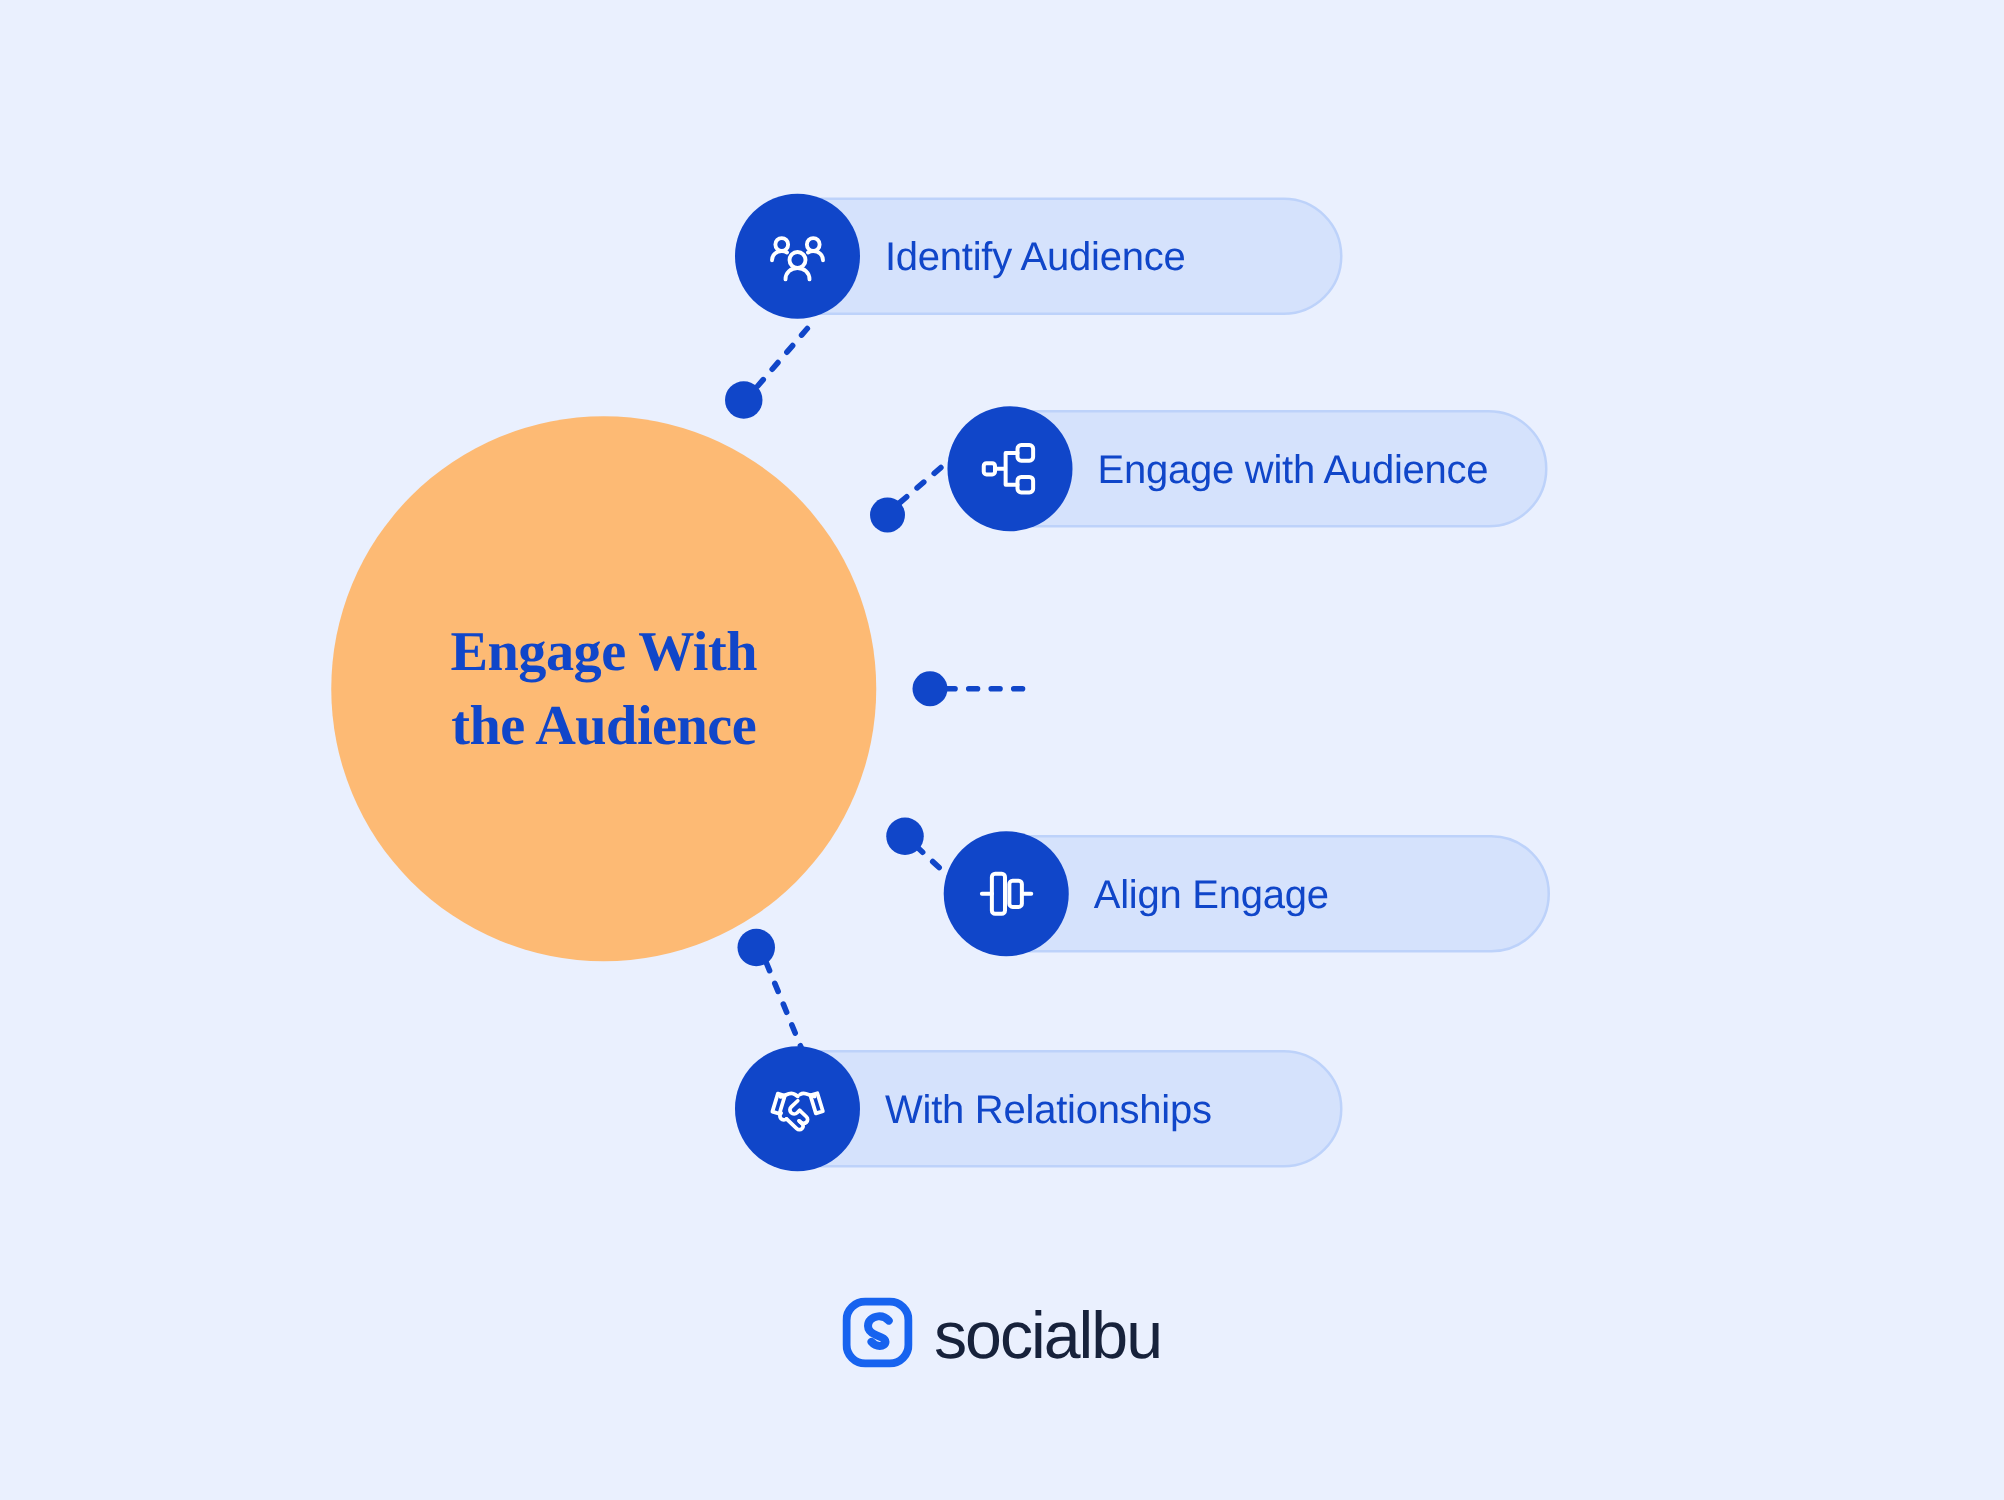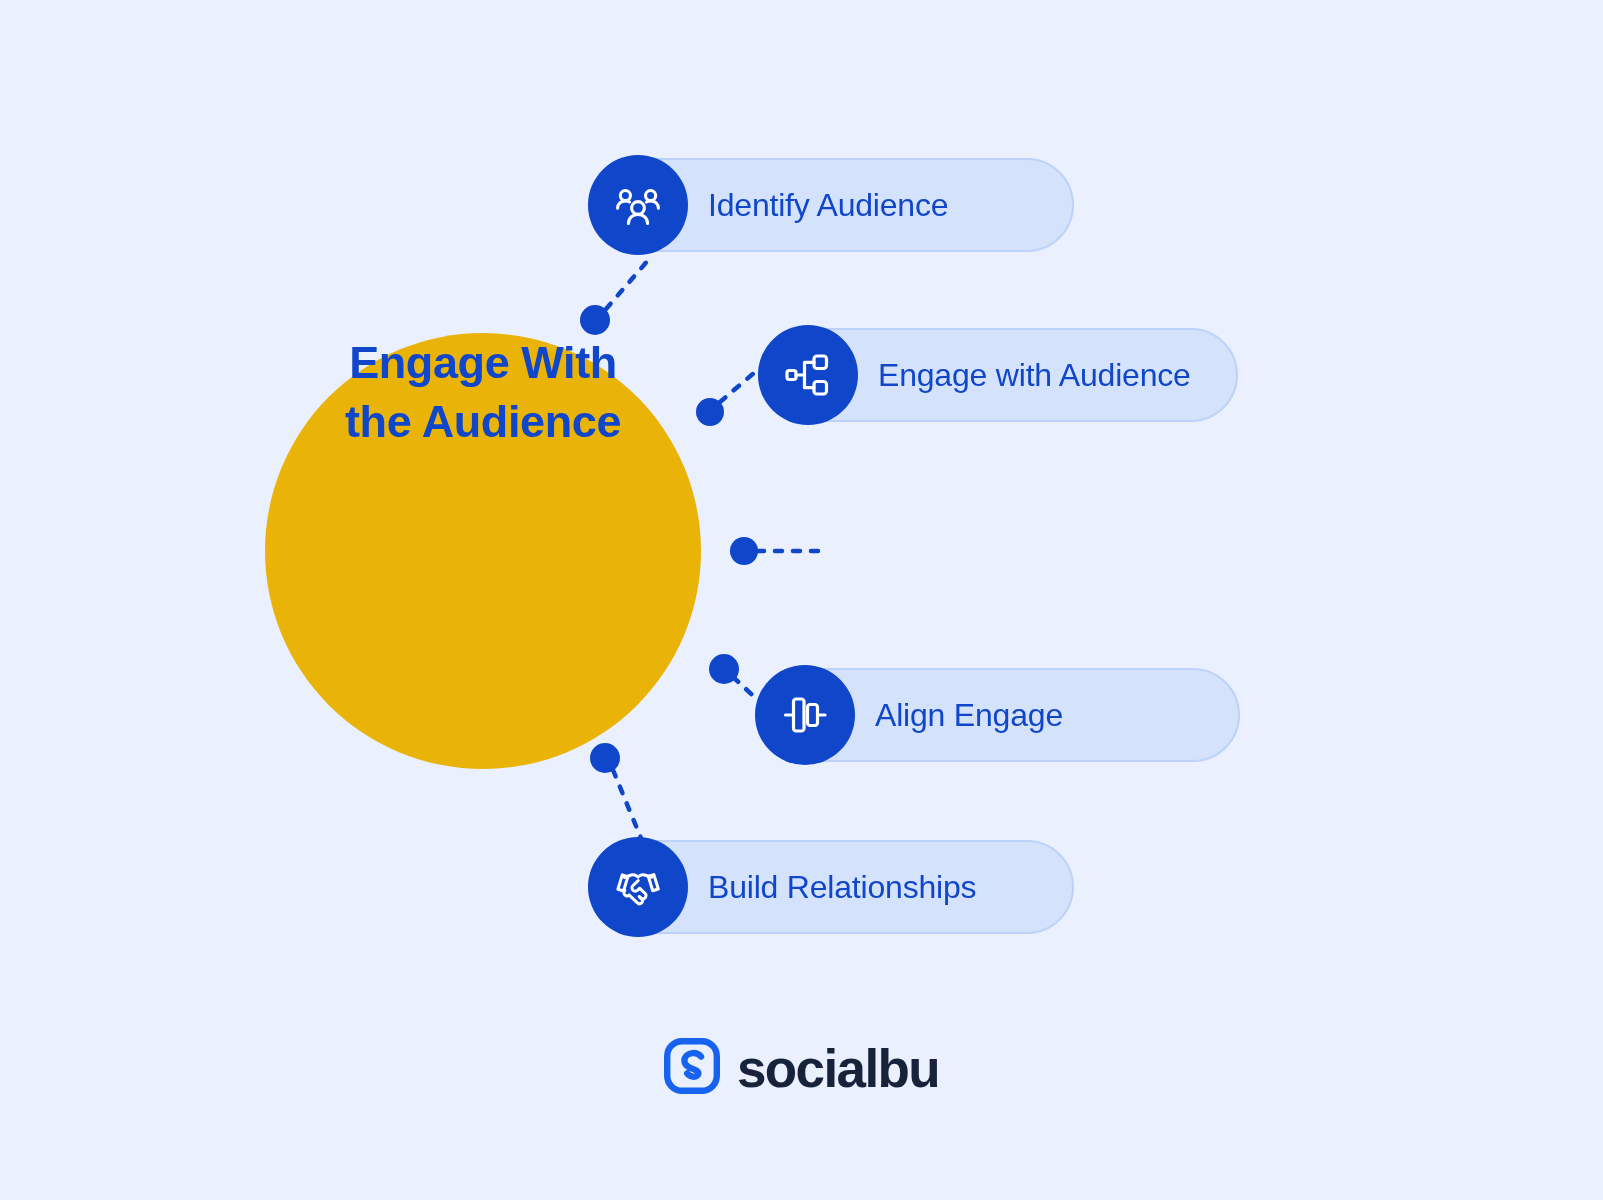--- a/index.html
+++ b/index.html
@@ -20,25 +20,26 @@
   }
 
   
   #center-circle {
     position: absolute;
     left: 265px;
     top: 333px;
     width: 436px;
     height: 436px;
     border-radius: 50%;
-    background: #eab308;
-    display: flex;
-    align-items: flex-start;
+    background: #fdba74;
+    display: flex;
+    align-items: center;
     justify-content: center;
     z-index: 2;
+    font-family: Liberation Serif, serif;
   }
   #center-title {
     font-size: 45px;
     font-weight: bold;
     color: #1046c9;
     text-align: center;
     line-height: 1.32;
     letter-spacing: -0.4px;
     white-space: pre-line;
   }
@@ -100,21 +101,21 @@
     top: 1038px;
     width: 1603px;
     display: flex;
     align-items: center;
     justify-content: center;
     gap: 17px;
     z-index: 4;
   }
   #logo-wordmark {
     font-size: 53px;
-    font-weight: bold;
+    font-weight: normal;
     color: #17223b;
     letter-spacing: -1.6px;
     line-height: 1;
   }
 </style>
 </head>
 <body>
 
 <div id="stage">
 
@@ -182,21 +183,21 @@
         <path d="M27.2 20.6 22 25.5c-1.4 1.3-1.4 3.4-.1 4.7 1.3 1.3 3.4 1.3 4.8 0l2-1.9"></path>
         <path d="m28.7 28.3 5.4 5.1c1.3 1.2 1.3 3.2 0 4.4-1.3 1.2-3.3 1.2-4.6 0l-1.2-1.1"></path>
         <path d="m28.3 36.7 2.3 2.2c1.2 1.1 1.2 2.9 0 4-1.2 1.1-3 1.1-4.2 0l-8.2-7.8"></path>
         <path d="M18.2 35.1c-1.3 1.1-3.2 1-4.4-.2-1.2-1.3-1.2-3.3.1-4.5"></path>
         <path d="m13.5 17.5 6.6-2.5c1.7-.6 3.6-.4 5.1.7l2 1.4"></path>
         <path d="m40.7 17.2-7-2.2c-1.6-.5-3.3-.3-4.7.6"></path>
         <path d="M11.3 14.9 6.9 29.3l5.6 1.7 4.4-14.4z"></path>
         <path d="m42.9 14.6 4.4 14.4-5.6 1.7-4.4-14.4z"></path>
       </svg>
     </div>
-    <div class="pill-label">Build Relationships</div>
+    <div class="pill-label">With Relationships</div>
   </div>
 
   <div id="footer-logo">
     <span>
       <svg width="56" height="56" viewBox="0 0 56 56" fill="none">
         <rect x="3.2" y="3.2" width="49.6" height="49.6" rx="15" stroke="#1763ef" stroke-width="6.4"></rect>
         <path d="M37 18.5c-2.1-2.4-5.3-3.7-8.6-3.4-4.6.4-8 3.6-8 7.6 0 3.3 2.2 5.5 6.5 7.4l4.2 1.8c2.3 1 3.3 2 3.3 3.5 0 1.9-1.9 3.3-4.6 3.3-2.6 0-4.9-1.2-6.6-3.2" stroke="#1763ef" stroke-width="6.4" stroke-linecap="round" stroke-linejoin="round"></path>
       </svg>
     </span>
     <span id="logo-wordmark">socialbu</span>

